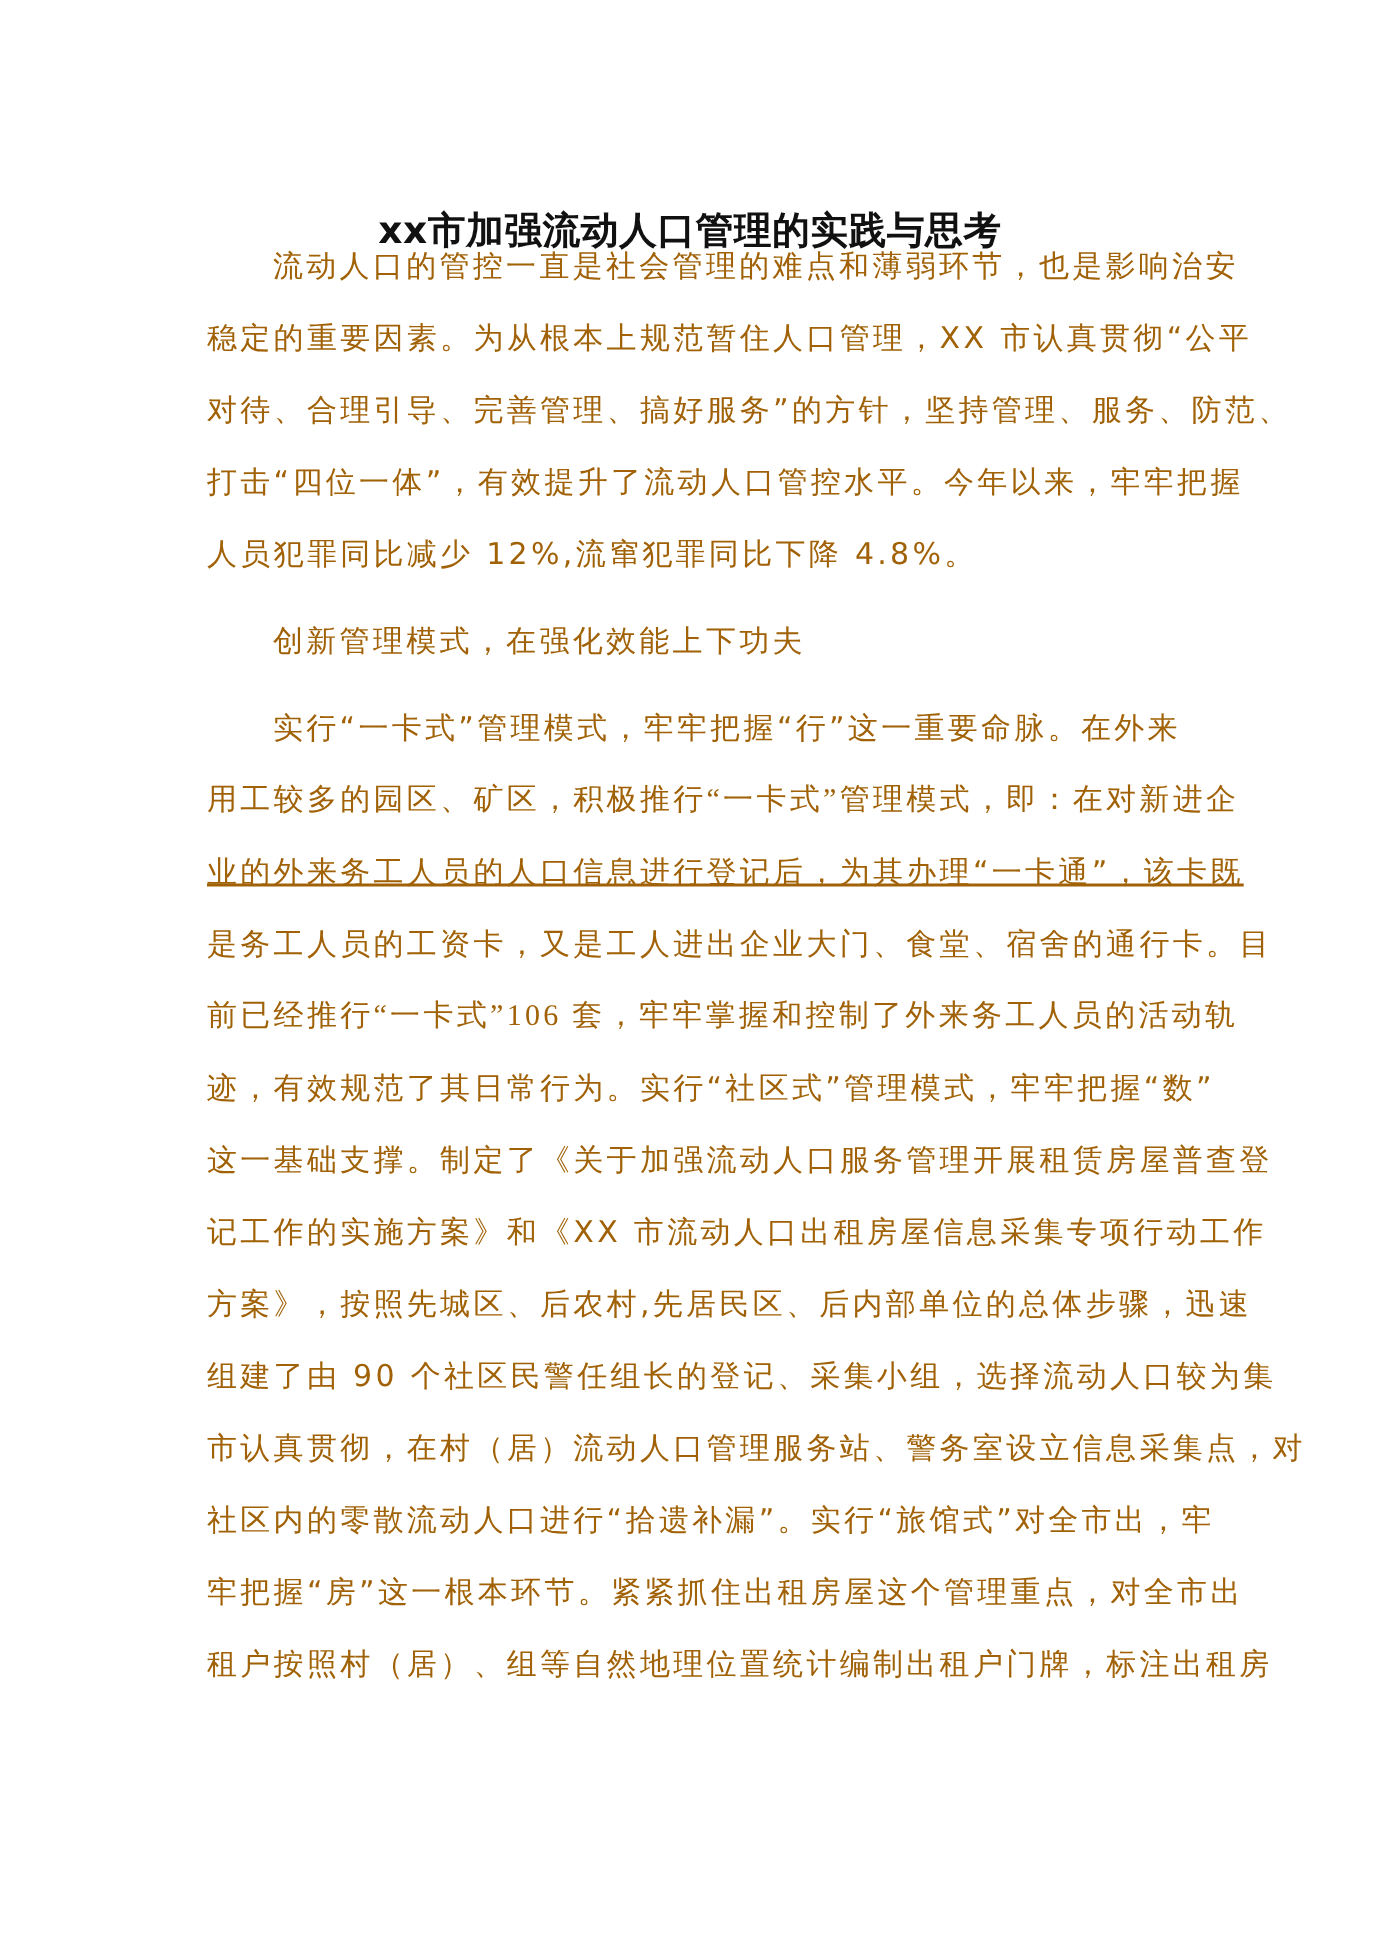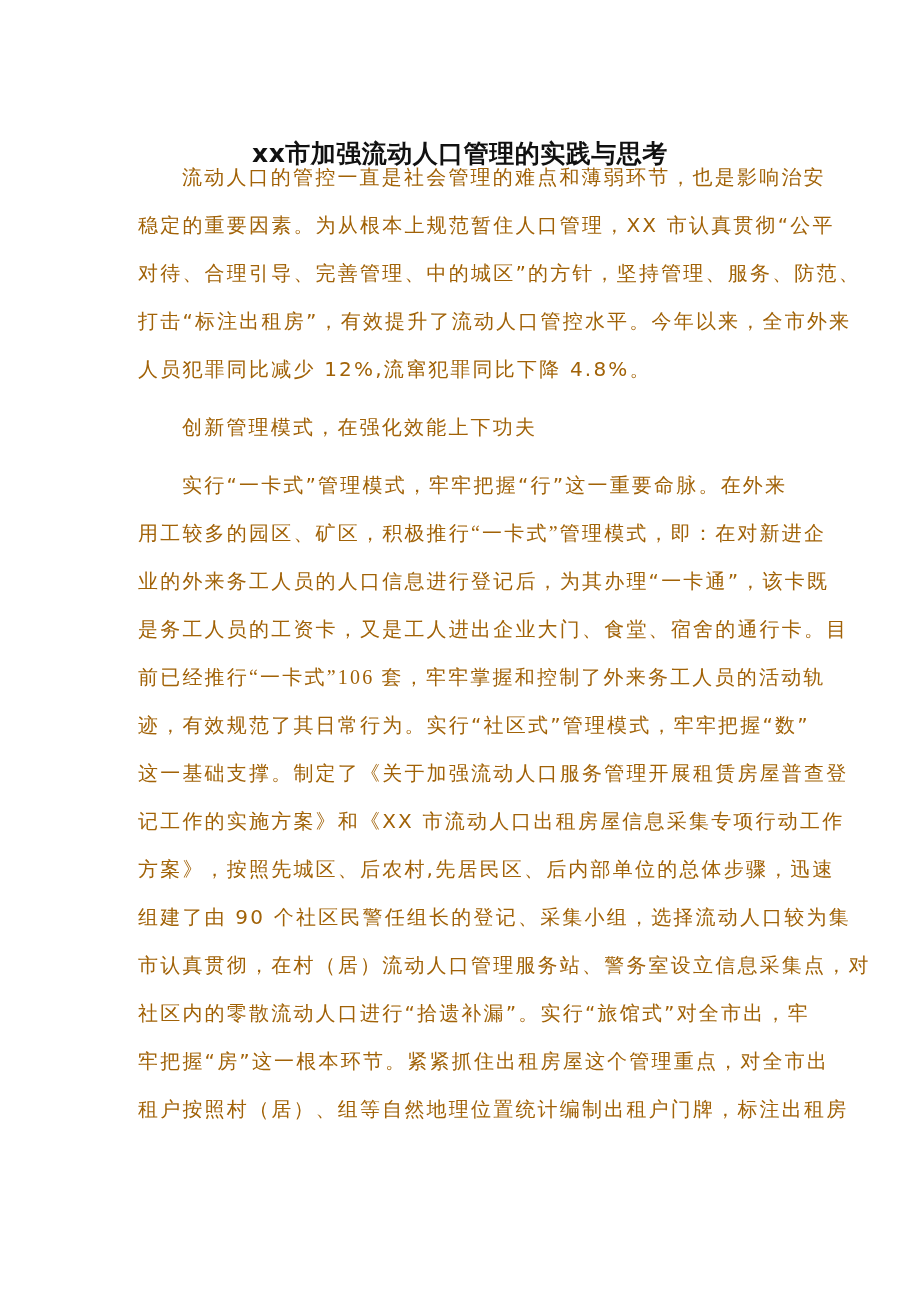--- a/index.html
+++ b/index.html
@@ -52,33 +52,33 @@
 </head>
 <body>
 
 <div class="page">
 
   <div class="title">xx市加强流动人口管理的实践与思考</div>
 
   <div>
     <div class="line indent" style="top:164px;">流动人口的管控一直是社会管理的难点和薄弱环节，也是影响治安</div>
     <div class="line" style="top:212px;">稳定的重要因素。为从根本上规范暂住人口管理，XX 市认真贯彻“公平</div>
-    <div class="line" style="top:260px;">对待、合理引导、完善管理、中的城区”的方针，坚持管理、服务、防范、</div>
-    <div class="line" style="top:308px;">打击“标注出租房”，有效提升了流动人口管控水平。今年以来，全市外来</div>
+    <div class="line" style="top:260px;">对待、合理引导、完善管理、搞好服务”的方针，坚持管理、服务、防范、</div>
+    <div class="line" style="top:308px;">打击“四位一体”，有效提升了流动人口管控水平。今年以来，牢牢把握</div>
     <div class="line" style="top:356px;">人员犯罪同比减少 12%,流窜犯罪同比下降 4.8%。</div>
   </div>
 
   <div>
     <div class="line heading" style="top:414px;">创新管理模式，在强化效能上下功夫</div>
   </div>
 
   <div>
     <div class="line indent" style="top:472px;">实行“一卡式”管理模式，牢牢把握“行”这一重要命脉。在外来</div>
     <div class="line" style="top:520px;font-family:Liberation Serif, serif;">用工较多的园区、矿区，积极推行“一卡式”管理模式，即：在对新进企</div>
-    <div class="line" style="top:568px;">业的外来务工人员的人口信息进行登记后，为其办理“一卡通”，该卡既</div>
+    <div class="line" style="top:568px;text-decoration:underline;">业的外来务工人员的人口信息进行登记后，为其办理“一卡通”，该卡既</div>
     <div class="line" style="top:616px;">是务工人员的工资卡，又是工人进出企业大门、食堂、宿舍的通行卡。目</div>
     <div class="line" style="top:664px;font-family:Liberation Serif, serif;">前已经推行“一卡式”106 套，牢牢掌握和控制了外来务工人员的活动轨</div>
     <div class="line" style="top:712px;">迹，有效规范了其日常行为。实行“社区式”管理模式，牢牢把握“数”</div>
     <div class="line" style="top:760px;">这一基础支撑。制定了《关于加强流动人口服务管理开展租赁房屋普查登</div>
     <div class="line" style="top:808px;">记工作的实施方案》和《XX 市流动人口出租房屋信息采集专项行动工作</div>
     <div class="line" style="top:856px;">方案》，按照先城区、后农村,先居民区、后内部单位的总体步骤，迅速</div>
     <div class="line" style="top:904px;">组建了由 90 个社区民警任组长的登记、采集小组，选择流动人口较为集</div>
     <div class="line" style="top:952px;">市认真贯彻，在村（居）流动人口管理服务站、警务室设立信息采集点，对</div>
     <div class="line" style="top:1000px;">社区内的零散流动人口进行“拾遗补漏”。实行“旅馆式”对全市出，牢</div>
     <div class="line" style="top:1048px;">牢把握“房”这一根本环节。紧紧抓住出租房屋这个管理重点，对全市出</div>

